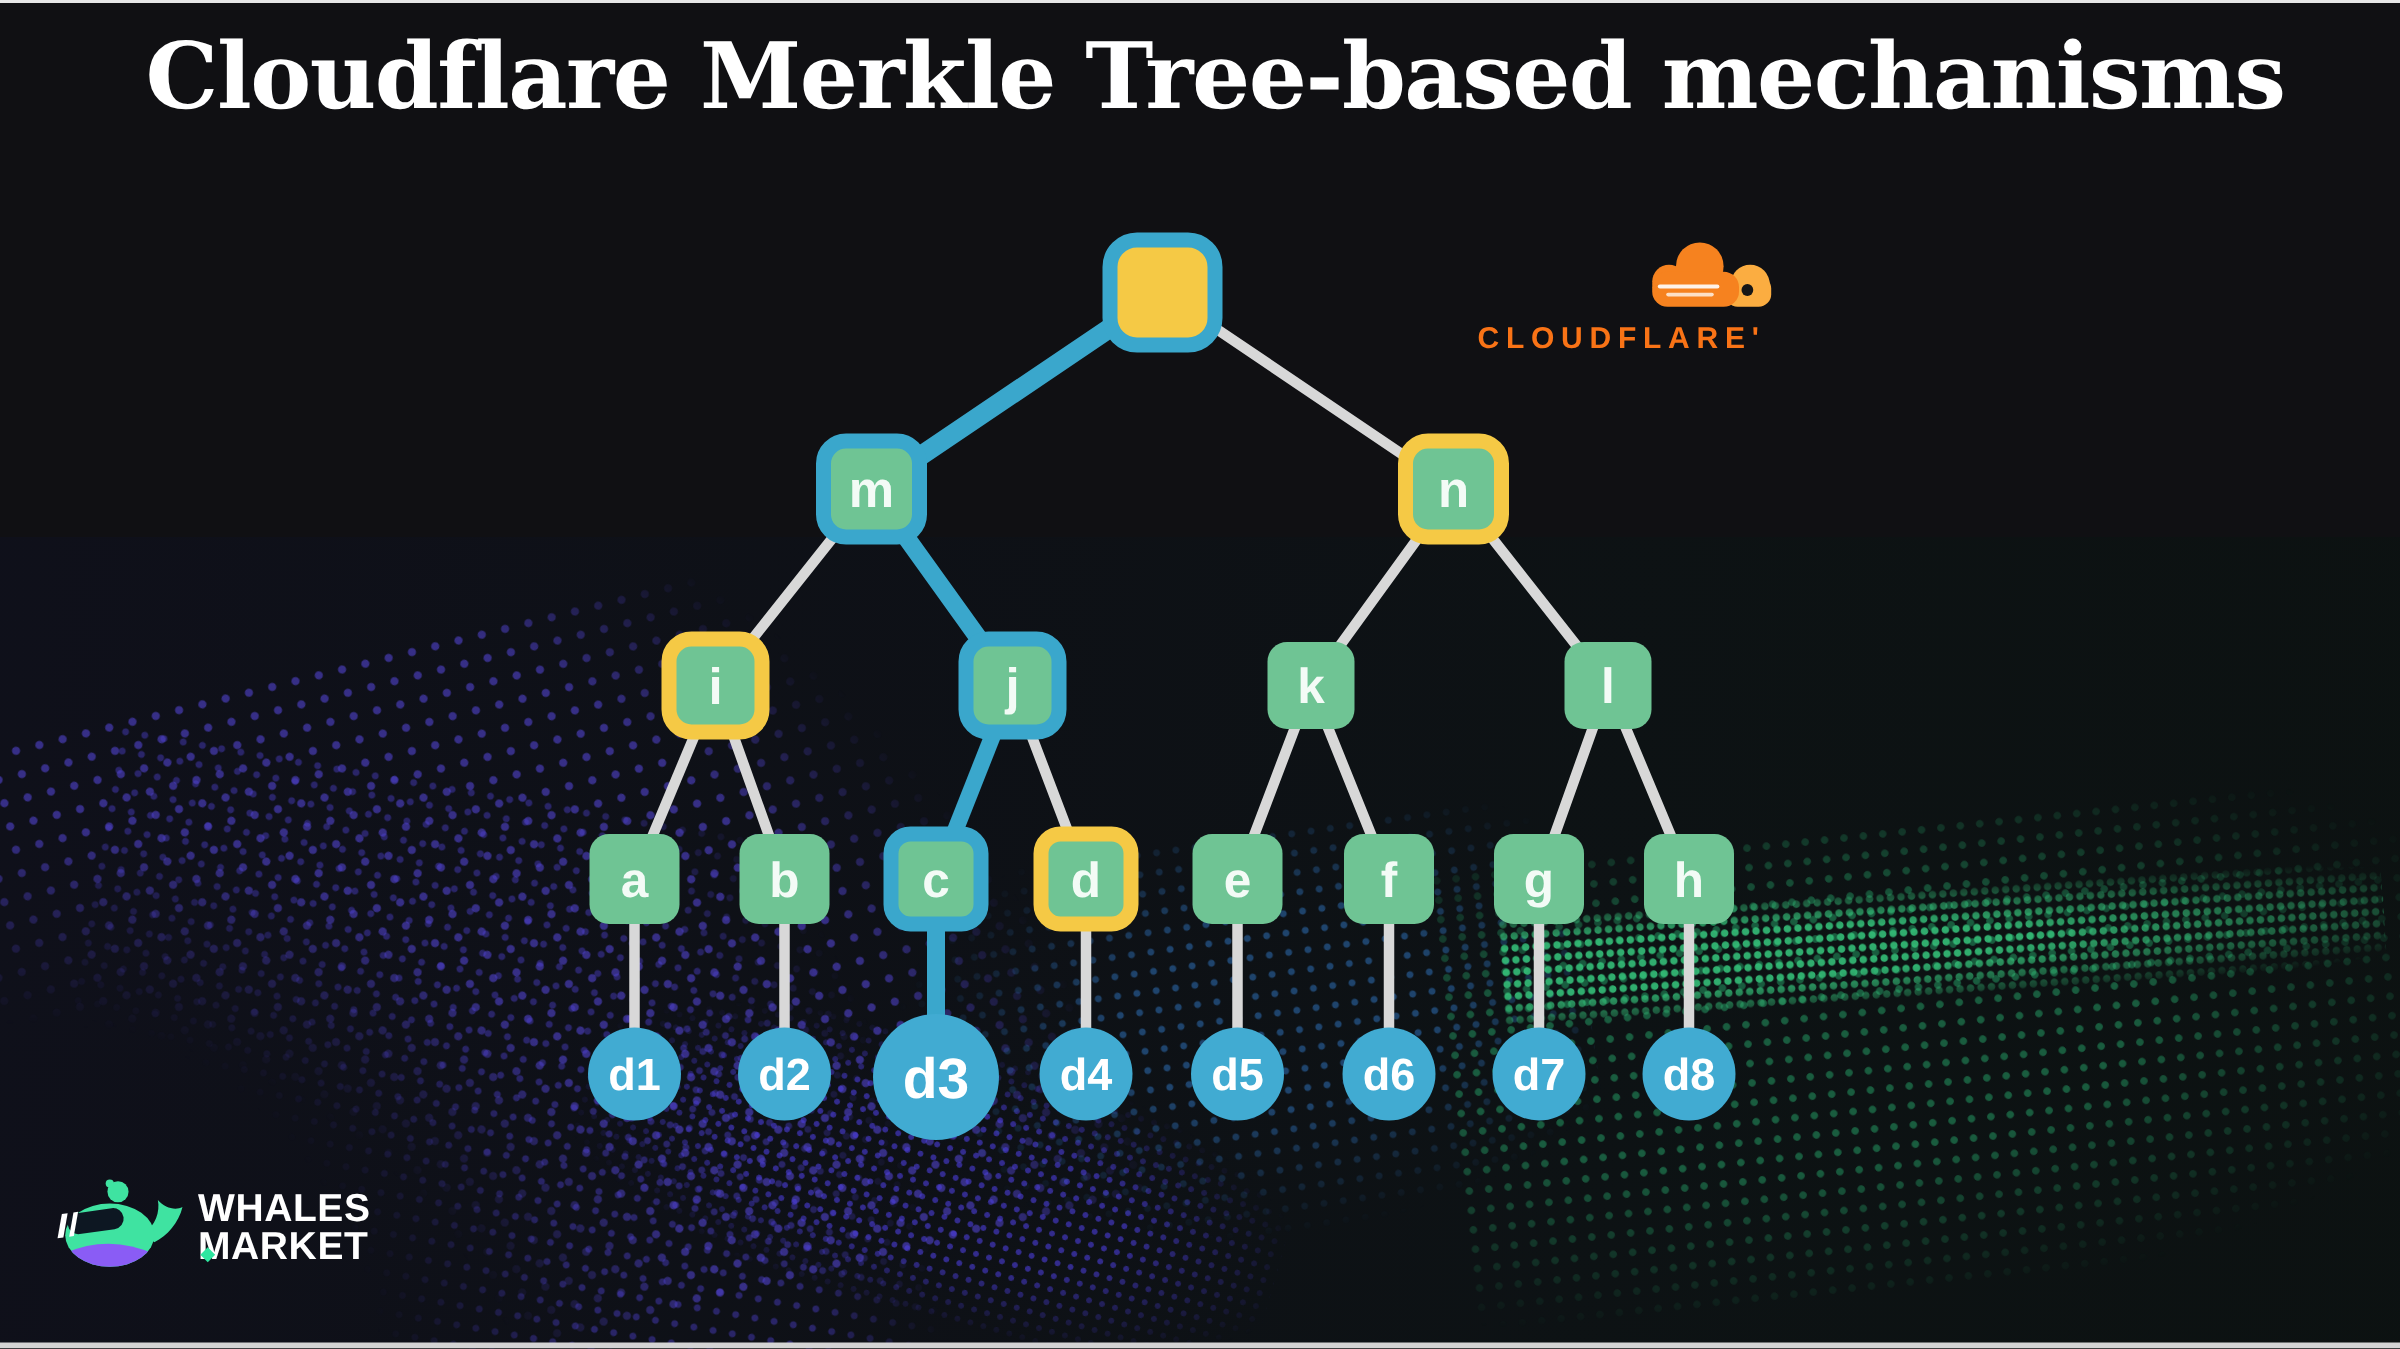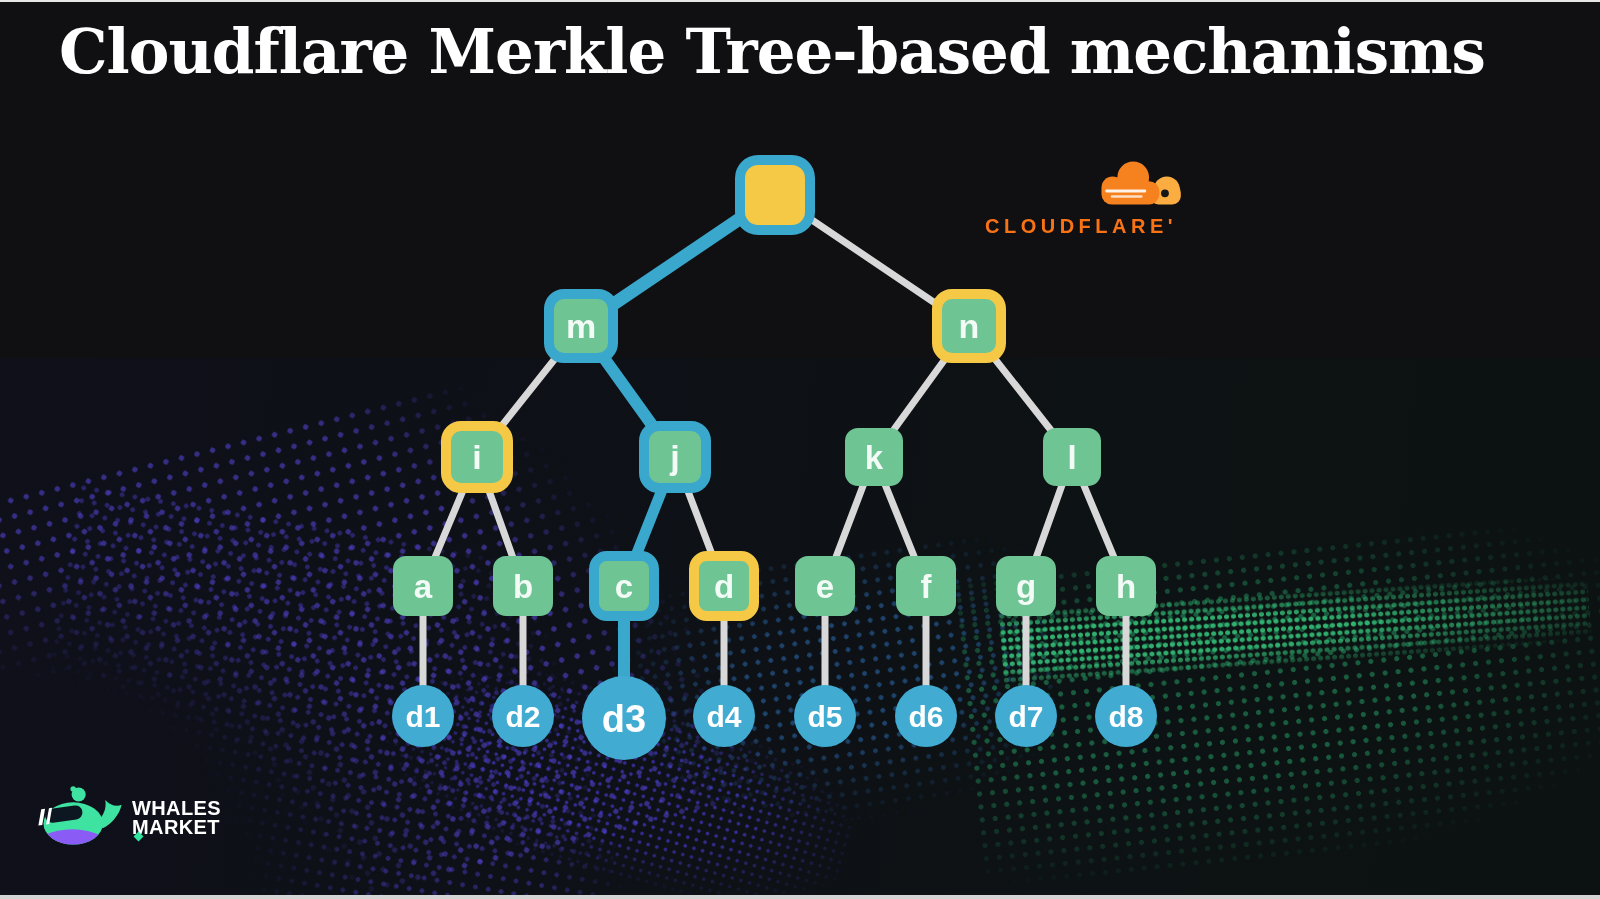--- a/index.html
+++ b/index.html
@@ -61,37 +61,38 @@
   }
   .edge-strip-top{position:absolute;left:0;top:0;width:1600px;height:2px;background:rgba(255,255,255,.9);}
   .edge-strip-bottom{position:absolute;left:0;bottom:0;width:1600px;height:4px;background:#d4d4d4;}
 
   
   .page-title{
     position:absolute;top:16px;left:0;width:1544px;text-align:center;
     font-family:"DejaVu Serif","Liberation Serif",serif;
     font-weight:bold;font-size:61px;letter-spacing:-1px;color:#ffffff;
     white-space:nowrap;
+    padding-left:38px;
   }
 
   
   .tree-svg{position:absolute;left:0;top:0;width:1600px;height:899px;}
 
   
   .cf-logo{position:absolute;left:985px;top:156px;width:205px;}
   .cf-cloud{display:block;margin-left:auto;margin-right:2px;width:104px;height:56px;}
   .cf-word{
     font-weight:bold;font-size:20px;letter-spacing:4.5px;color:#f97316;
     margin-top:3px;white-space:nowrap;
   }
 
   
   .wm-logo{position:absolute;left:38px;top:780px;display:flex;align-items:center;gap:8px;}
   .wm-icon{width:86px;height:76px;}
-  .wm-text{font-weight:800;color:#ffffff;font-size:20px;line-height:0.95;letter-spacing:0.4px;font-family:"Liberation Sans",sans-serif;}
+  .wm-text{font-weight:800;color:#ffffff;font-size:26px;line-height:0.95;letter-spacing:0.4px;font-family:"Liberation Sans",sans-serif;}
   .wm-sparkle{
     position:absolute;left:97px;top:53px;width:7px;height:7px;
     background:#2ee6a0;transform:rotate(45deg);
   }
 </style>
 </head>
 <body>
 
 <div class="bg-band" data-interactable="false"></div>
 <div class="dots dots-p1" data-interactable="false"></div>

